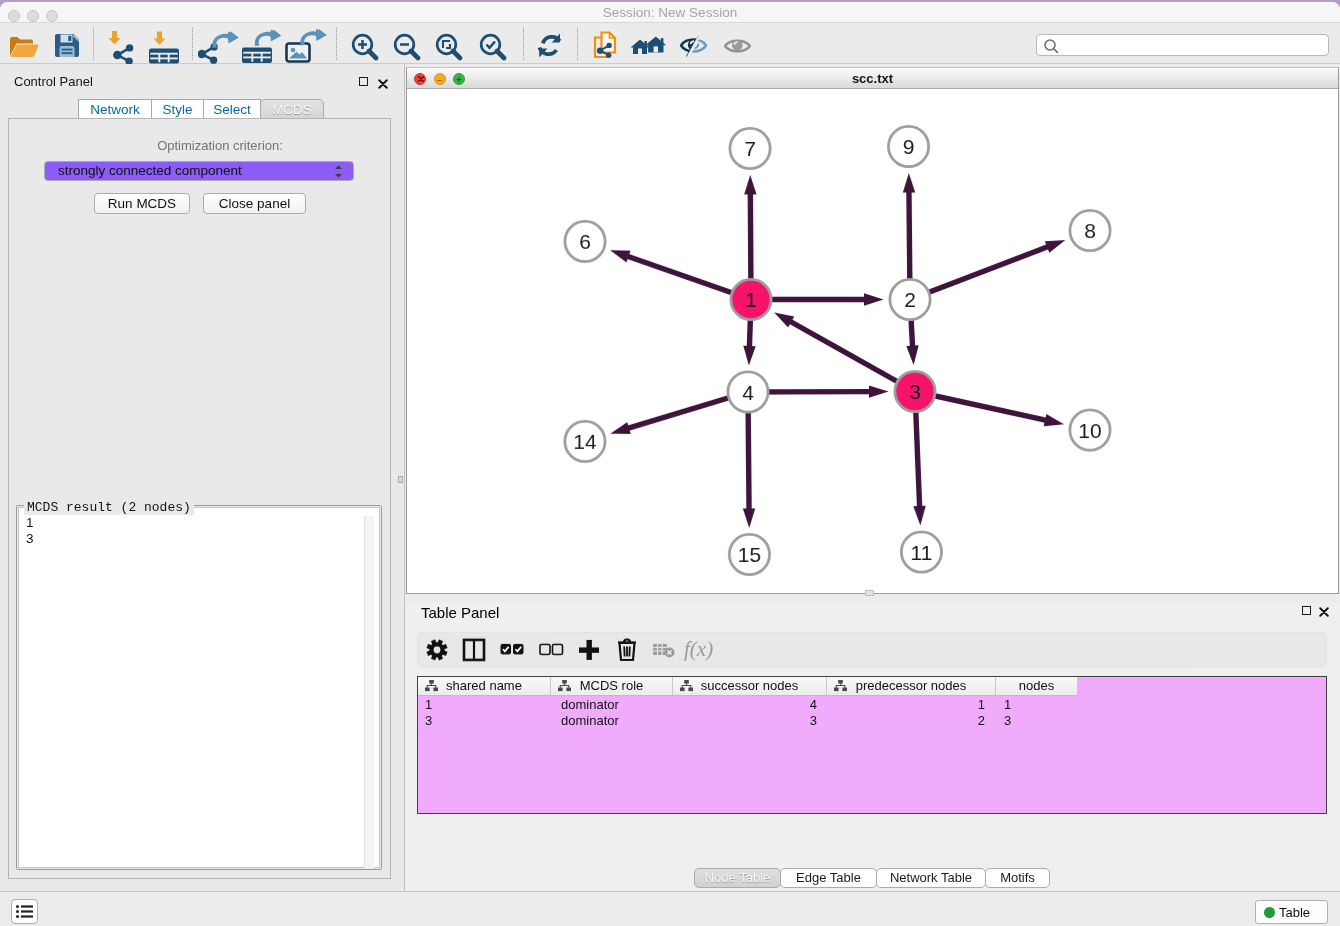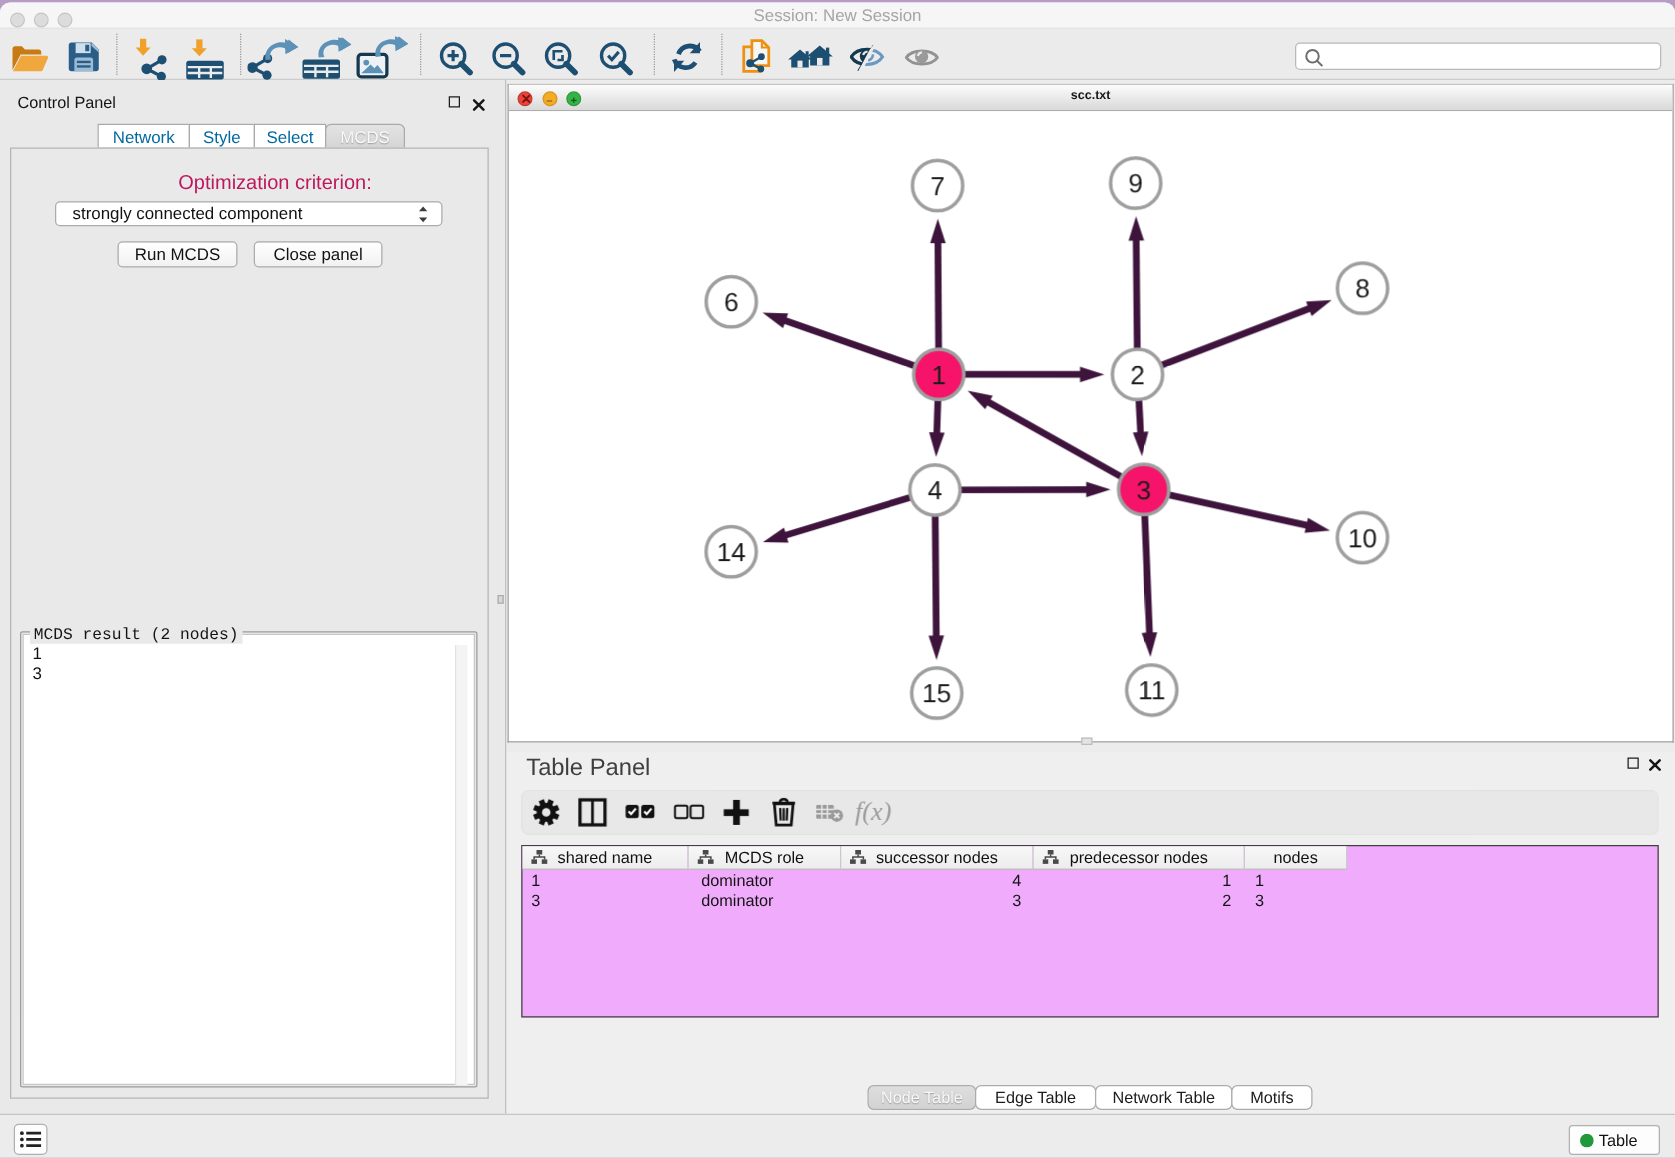--- a/index.html
+++ b/index.html
@@ -14,37 +14,37 @@
 .ticon { position:absolute; top:5px; }
 #search { position:absolute; left:1036px; top:11px; width:293px; height:22px; background:#fff; border:1px solid #b9b9b9; border-radius:4px; }
 
 #lpanel { position:absolute; left:0; top:62px; width:405px; height:829px; background:#e9e9e9; border-right:1px solid #c0c0c0; }
 #cp-title { position:absolute; left:14px; top:10px; font-size:13px; color:#141414; }
 .float-ico { position:absolute; width:9px; height:9px; border:1.5px solid #1c1c1c; background:transparent; }
 .close-x { position:absolute; font-size:14px; font-weight:bold; color:#111; line-height:10px; }
 .tab { position:absolute; top:35px; height:20px; background:#fff; border:1px solid #a9a9a9; font-size:13.5px; color:#0369a1; text-align:center; line-height:19px; }
 .tab.sel { background:linear-gradient(#e3e3e3,#d5d5d5); color:#fafafa; text-shadow:0 1px 1px #9a9a9a; border-radius:5px 5px 0 0; }
 #cp-pane { position:absolute; left:8px; top:54px; width:383px; height:761px; border:1px solid #b5b5b5; background:#e9e9e9; }
-#opt-label { position:absolute; left:0; top:74px; width:440px; text-align:center; font-size:16px; color:#be185d; }
-#combo { position:absolute; left:44px; top:97px; width:310px; height:20px; background:#ffffff; border:1px solid #ababab; border-radius:4px; font-size:13.5px; color:#111; line-height:18px; padding-left:13px; }
+#opt-label { position:absolute; left:0; top:74px; width:440px; text-align:center; font-size:13px; color:#737373; }
+#combo { position:absolute; left:44px; top:97px; width:310px; height:20px; background:#8b5cf6; border:1px solid #ababab; border-radius:4px; font-size:13.5px; color:#111; line-height:18px; padding-left:13px; }
 .btn { position:absolute; top:129px; height:21px; background:linear-gradient(#ffffff,#f1f1f1); border:1px solid #acacac; border-radius:4px; font-size:13.5px; color:#111; text-align:center; line-height:19px; }
 #fs { position:absolute; left:16px; top:436px; width:366px; height:370px; }
 #fs-border { position:absolute; left:0; top:5px; width:366px; height:365px; border:1px solid #9c9c9c; border-radius:2px; }
 #fs-label { position:absolute; left:8px; top:0; background:#e9e9e9; font-size:13px; color:#141414; padding:0 3px;font-family:Liberation Mono, monospace; }
 #fs-inner { position:absolute; left:2px; top:7px; width:362px; height:361px; background:#fff; border:1px solid #c6c6c6; font-size:13.5px; color:#111; line-height:16px; padding:7px 0 0 7px; }
 #fs-sb { position:absolute; left:345px; top:8px; width:10px; height:352px; background:#f4f4f4; border-left:1px solid #e2e2e2; }
 
 #netwin { position:absolute; left:406px; top:65px; width:933px; height:527px; border:1px solid #9b9b9b; border-top:1px solid #c2c2c2; background:#fff; }
 #nw-title { position:absolute; left:0; top:0; width:931px; height:21px; background:linear-gradient(#fcfcfc,#d9d9d9); border-bottom:1px solid #adadad; border-radius:4px 4px 0 0; }
-#nw-text { position:absolute; width:100%; text-align:center; top:3px; font-size:10px; font-weight:bold; color:#161616; }
+#nw-text { position:absolute; width:100%; text-align:center; top:3px; font-size:13px; font-weight:bold; color:#161616; }
 .tl2 { position:absolute; top:4.5px; width:12px; height:12px; border-radius:50%; font-size:9px; font-weight:bold; text-align:center; line-height:12px; }
 #graph { position:absolute; left:-1px; top:21px; transform:translateZ(0) rotate(0.02deg); }
 
 #tpanel { position:absolute; left:406px; top:600px; width:934px; height:291px; background:#efefef; }
-#tp-title { position:absolute; left:15px; top:2px; font-size:19px; color:#404040; }
+#tp-title { position:absolute; left:15px; top:2px; font-size:15px; color:#000000; }
 #tp-toolbar { position:absolute; left:11px; top:30px; width:910px; height:36px; background:#e8e8e8; border:1px solid #e2e2e2; border-radius:6px; transform:translateZ(0) rotate(0.015deg); }
 #tbl { position:absolute; left:11px; top:74px; width:910px; height:138px; background:#f0abfc; border:1px solid #404040; }
 .hcell { position:absolute; top:0; height:19px; background:linear-gradient(#f8f8f8,#ececec); border-right:1px solid #c9c9c9; border-bottom:1px solid #bdbdbd; font-size:13px; color:#111; text-align:center; line-height:18px; }
 .cell { position:absolute; font-size:13px; color:#131313; height:16px; line-height:16px; }
 .btab { position:absolute; top:266px; height:20px; background:#fff; border:1px solid #ababab; border-radius:5px; font-size:13px; color:#1c1c1c; text-align:center; line-height:18px; }
 .btab.sel { background:linear-gradient(#dedede,#d2d2d2); color:#f8f8f8; text-shadow:0 1px 1px #9a9a9a; }
 
 #status { position:absolute; left:0; top:889px; width:1340px; height:35px; background:#ececec; border-top:1px solid #c6c6c6; }
 #list-btn { position:absolute; left:11px; top:7px; width:27px; height:25px; background:#fdfdfd; border:1px solid #b0b0b0; border-radius:4px; }
 #mem-btn { position:absolute; left:1255px; top:8px; width:73px; height:24px; background:#fdfdfd; border:1px solid #b0b0b0; border-radius:3px; font-size:13px; color:#111; }

